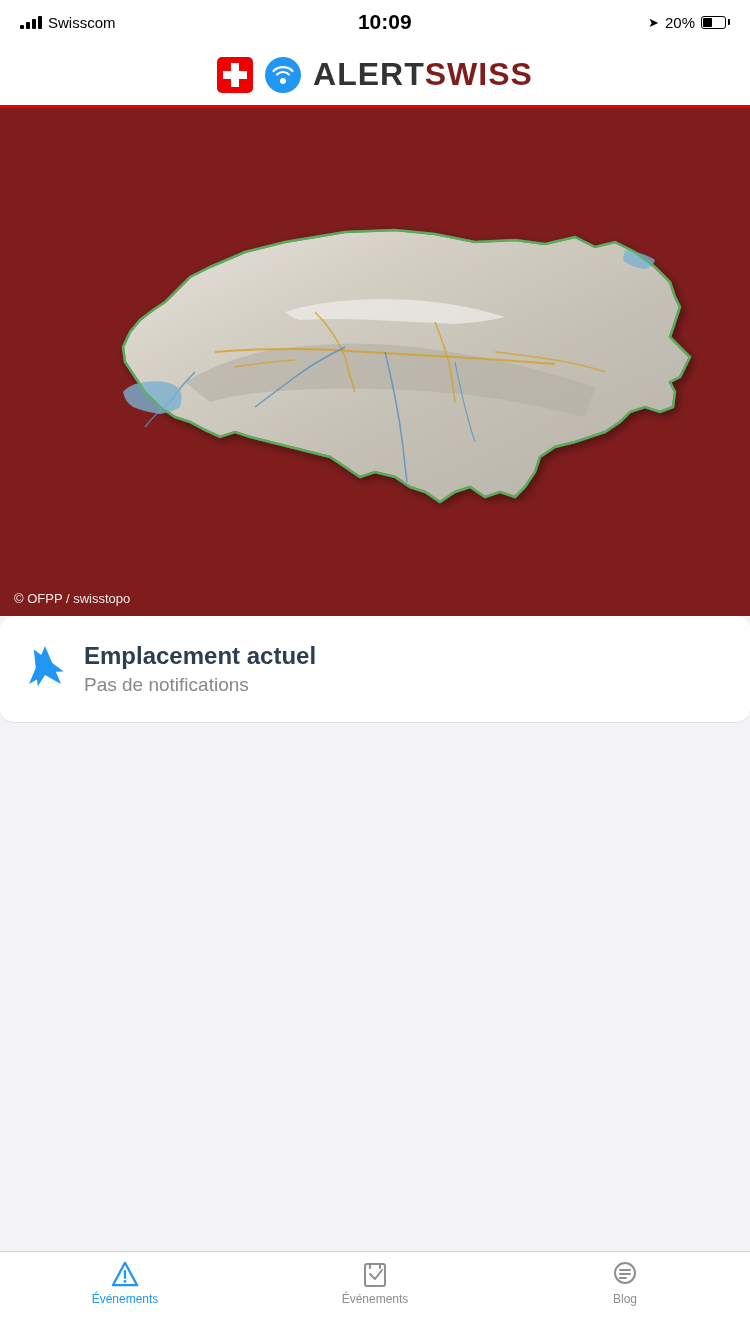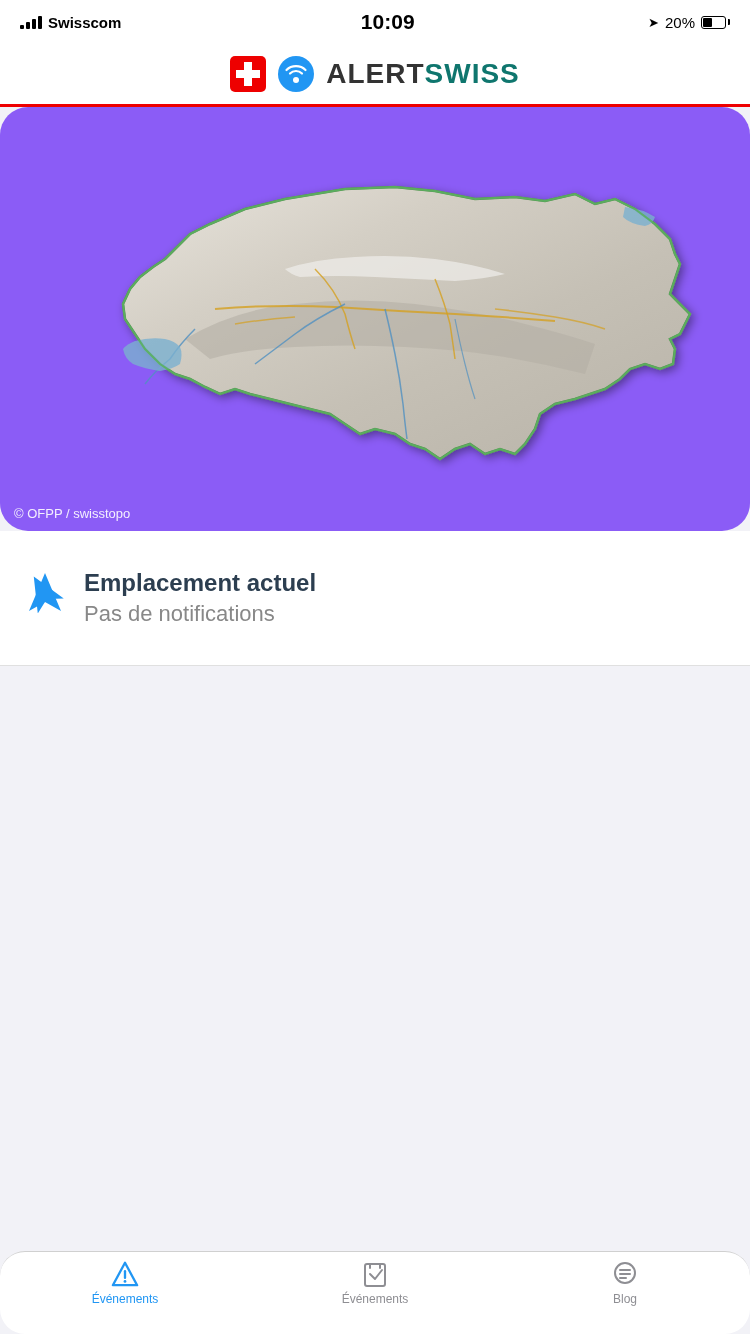--- a/index.html
+++ b/index.html
@@ -21,21 +21,21 @@
       align-items: center;
       padding: 0 20px;
       height: 44px;
       background: #fff;
     }
     .status-left {
       display: flex;
       align-items: center;
       gap: 6px;
       font-size: 15px;
-      font-weight: 700;
+      font-weight: 400;
     }
     .signal-bars {
       display: flex;
       align-items: flex-end;
       gap: 2px;
       height: 14px;
     }
     .signal-bars span {
       display: block;
       width: 4px;
@@ -94,44 +94,43 @@
       justify-content: center;
       padding: 12px 20px;
       gap: 12px;
       border-bottom: 3px solid #e00;
     }
     .header-logo-icon {
       width: 36px;
       height: 36px;
     }
     .header-title {
-      font-size: 28px;
+      font-size: 32px;
       font-weight: 700;
       letter-spacing: 1px;
       display: flex;
     }
     .header-title-alert {
       color: #333;
     }
     .header-title-swiss {
-      color: #0f766e;
+      color: #7f1d1d;
     }
     .header-wifi-icon {
       width: 36px;
       height: 36px;
     }
 
     
     .map-section {
       width: 750px;
-      height: 424px;
+      height: 508px;
       position: relative;
-      background: #8b5cf6;
+      background: #7f1d1d;
       overflow: hidden;
-      border-radius: 28px;
     }
     .map-copyright {
       position: absolute;
       bottom: 10px;
       left: 14px;
       color: rgba(255,255,255,0.9);
       font-size: 13px;
     }
 
     
@@ -140,38 +139,39 @@
       top: 50%;
       left: 50%;
       transform: translate(-50%, -50%);
       width: 680px;
       height: 340px;
     }
 
     
     .location-section {
       background: #fff;
-      padding: 38px 24px;
+      padding: 26px 24px;
       display: flex;
       align-items: flex-start;
       gap: 18px;
       border-bottom: 1px solid #e0e0e0;
+      border-radius: 14px;
     }
     .location-icon-wrap {
       margin-top: 2px;
     }
     .location-content {}
     .location-title {
       font-size: 24px;
       font-weight: 700;
       color: #2c3e50;
       margin-bottom: 4px;
     }
     .location-subtitle {
-      font-size: 22px;
+      font-size: 19px;
       color: #888;
     }
 
     
     .content-area {
       flex: 1;
       min-height: 400px;
       background: #f2f2f7;
     }
 
@@ -180,21 +180,20 @@
       position: fixed;
       bottom: 0;
       left: 0;
       width: 750px;
       height: 83px;
       background: #fff;
       border-top: 1px solid #d0d0d0;
       display: flex;
       align-items: flex-start;
       padding-top: 8px;
-      border-radius: 25px;
     }
     .tab-item {
       flex: 1;
       display: flex;
       flex-direction: column;
       align-items: center;
       gap: 4px;
       cursor: pointer;
     }
     .tab-icon {

